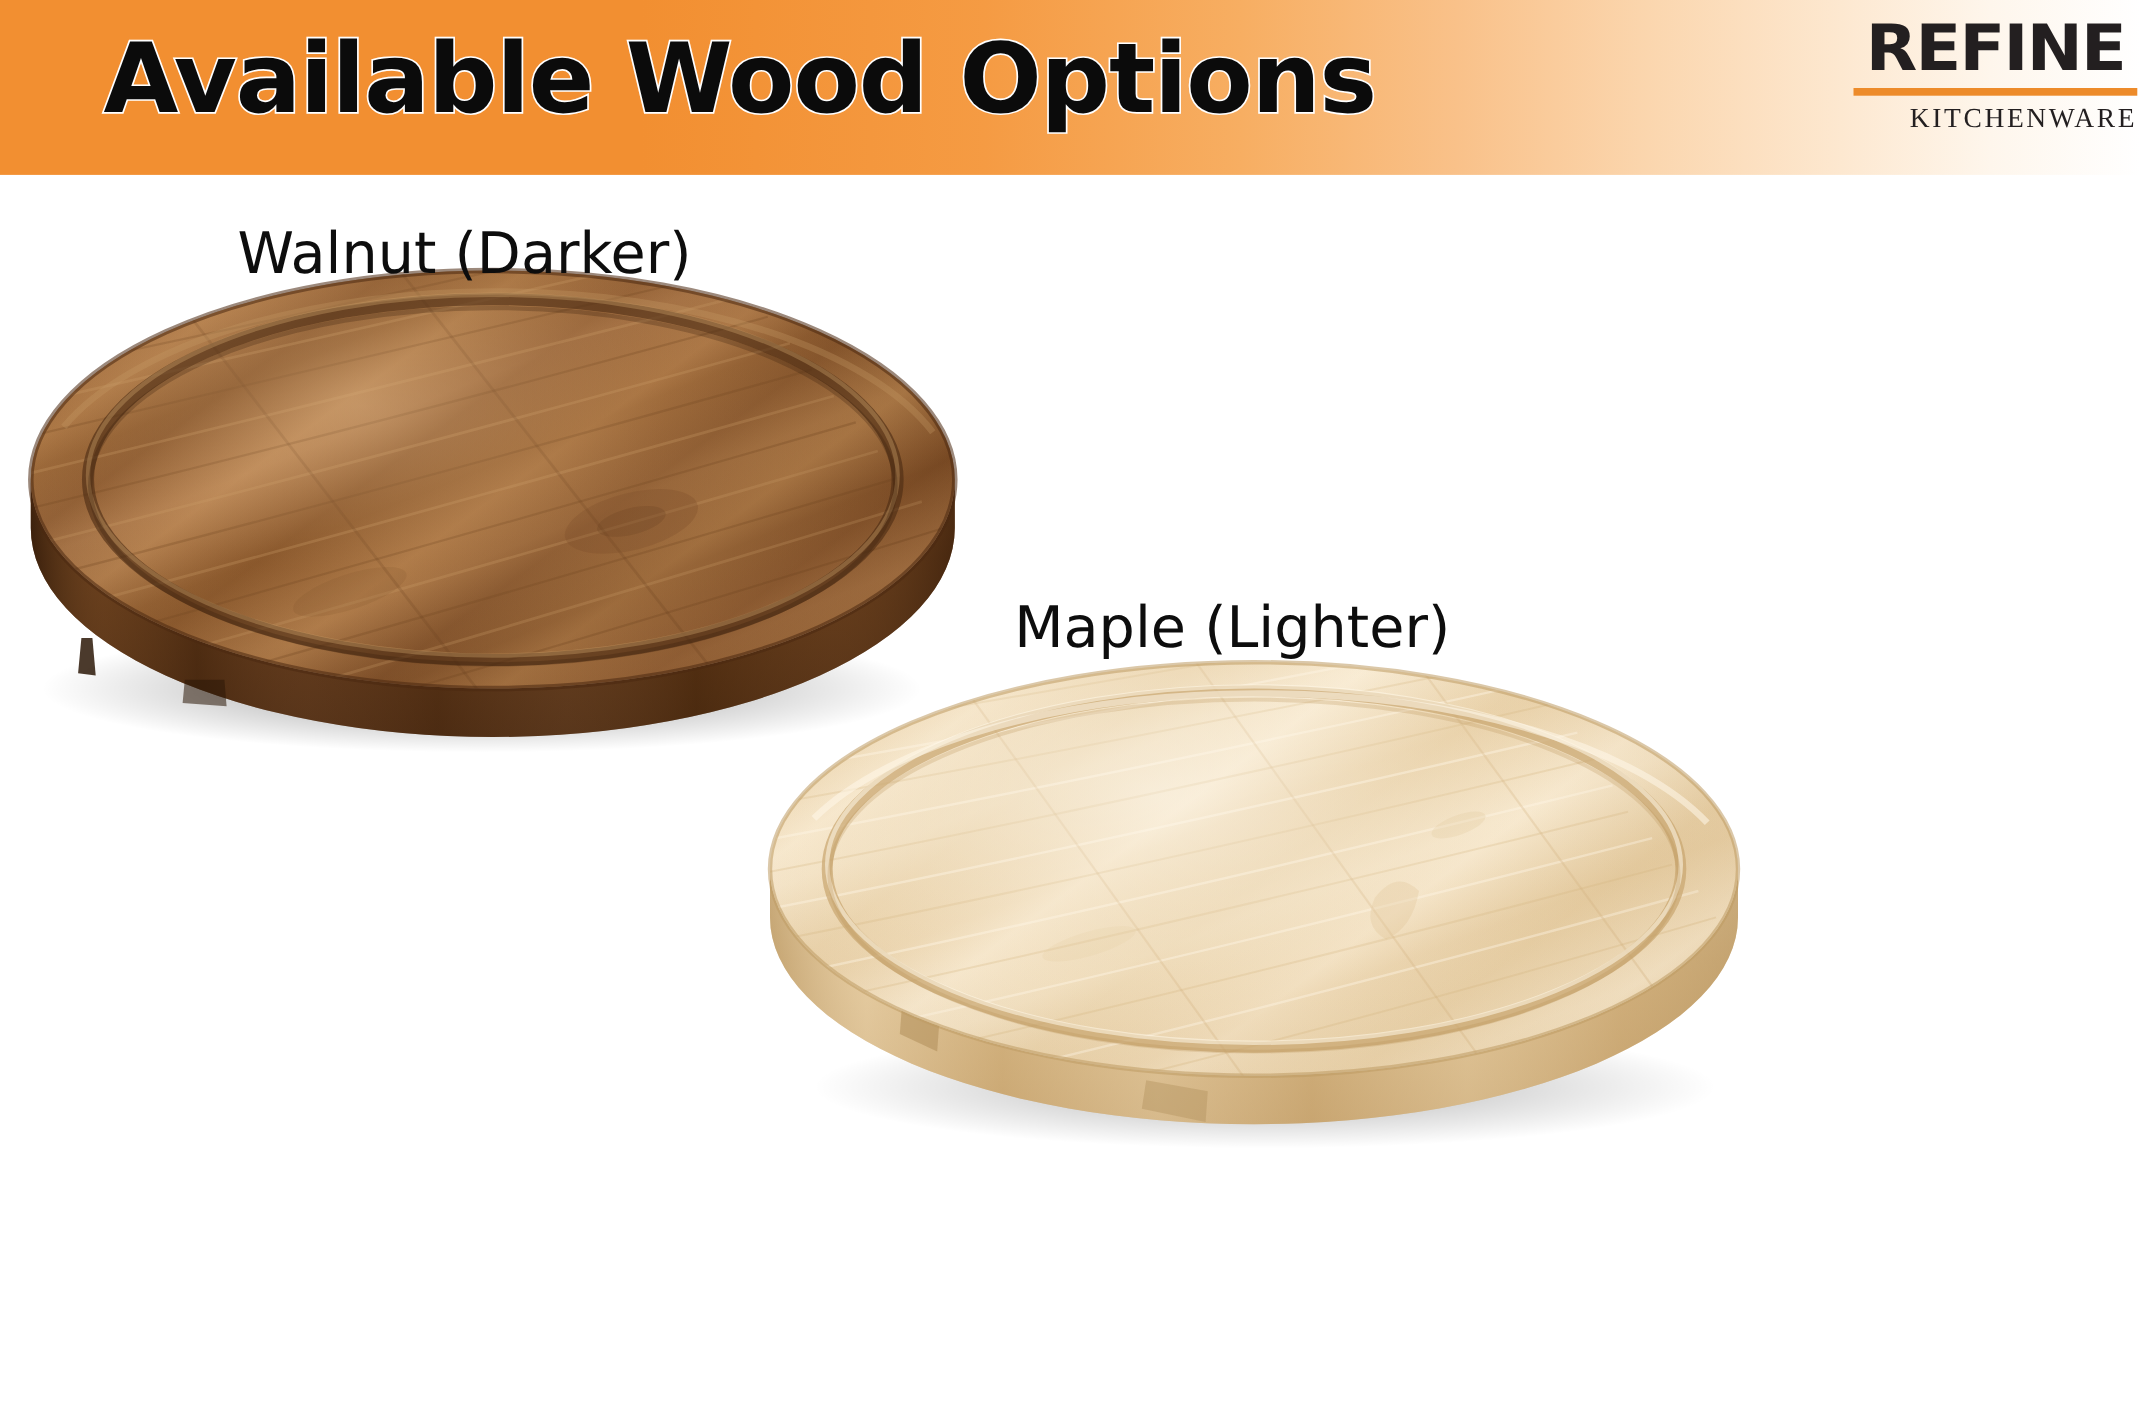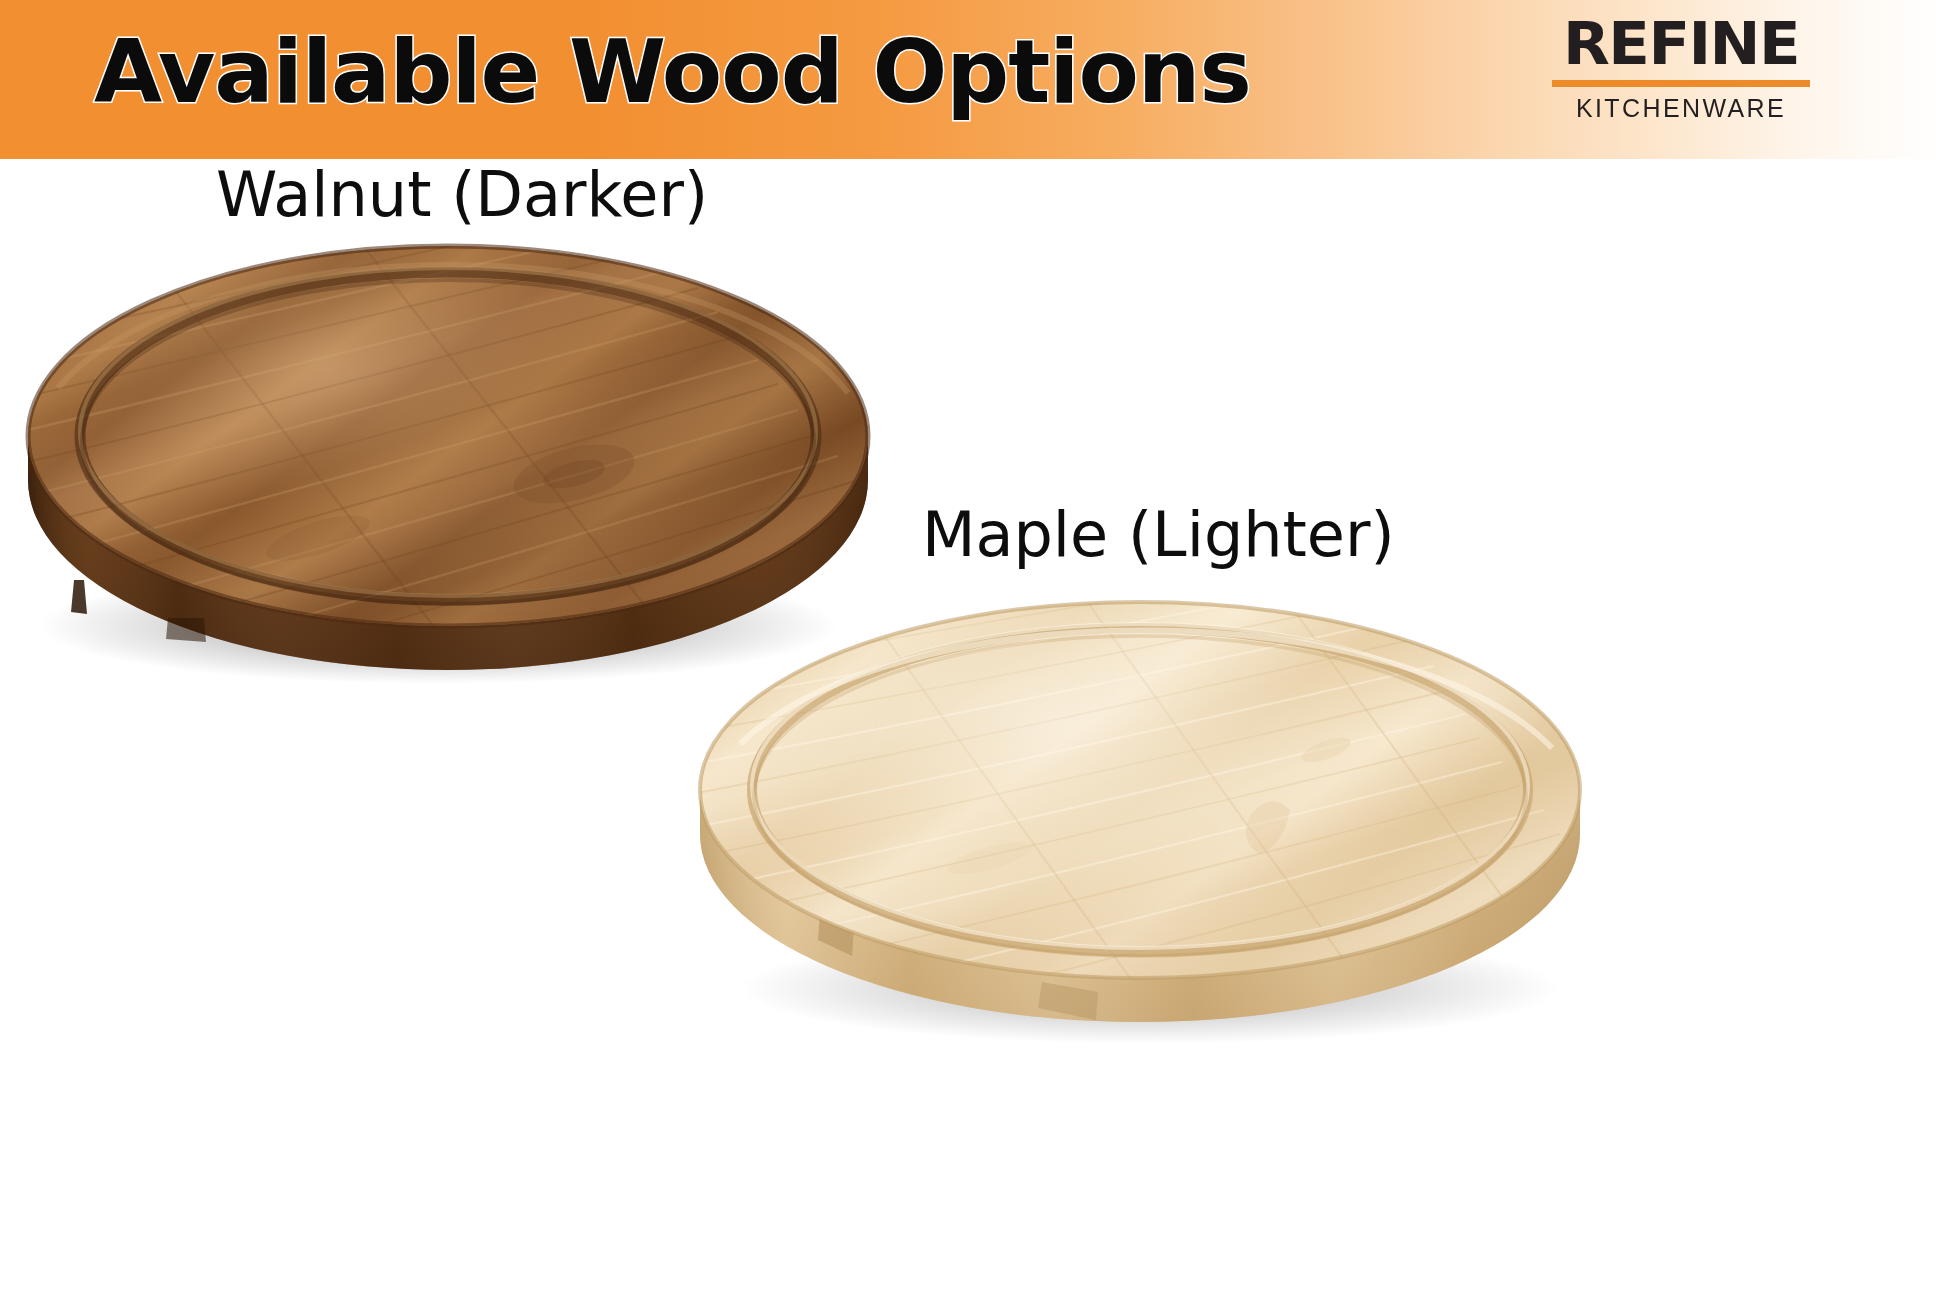--- a/index.html
+++ b/index.html
@@ -44,21 +44,21 @@
     color: #0b0b0b;
     white-space: nowrap;
     -webkit-text-stroke: 3px #ffffff;
     paint-order: stroke fill;
     margin-left: 16px;
   }
 
   
   #logo {
     position: absolute;
-    left: 1552px;
+    left: 1685px;
     top: 14px;
     width: 258px;
     height: 108px;
   }
   #logo-wordmark {
     font-family: "DejaVu Sans", sans-serif;
     font-weight: bold;
     font-size: 58px;
     line-height: 60px;
     letter-spacing: -1.5px;
@@ -67,39 +67,40 @@
     transform: scaleX(1.05);
     transform-origin: center;
   }
   #logo-rule {
     width: 100%;
     height: 7px;
     background: #ED8B2A;
     margin-top: 6px;
   }
   #logo-sub {
-    font-family: Liberation Sans, sans-serif;
+    font-family: Liberation Serif, serif;
     font-weight: normal;
     font-size: 25px;
     line-height: 34px;
     letter-spacing: 2.4px;
     color: #231f20;
-    text-align: center;
+    text-align: right;
     margin-top: 4px;
   }
 
   
   .board-label {
     position: absolute;
     font-family: "DejaVu Sans", sans-serif;
     font-weight: normal;
-    font-size: 62px;
+    font-size: 52px;
     line-height: 70px;
     color: #0d0d0d;
     white-space: nowrap;
+    margin-top: 36px;
   }
   #label-walnut { left: 216px; top: 160px; }
   #label-maple  { left: 922px; top: 500px; }
 
   
   #stage {
     position: absolute;
     left: 0; top: 0;
     width: 1946px;
     height: 1297px;

